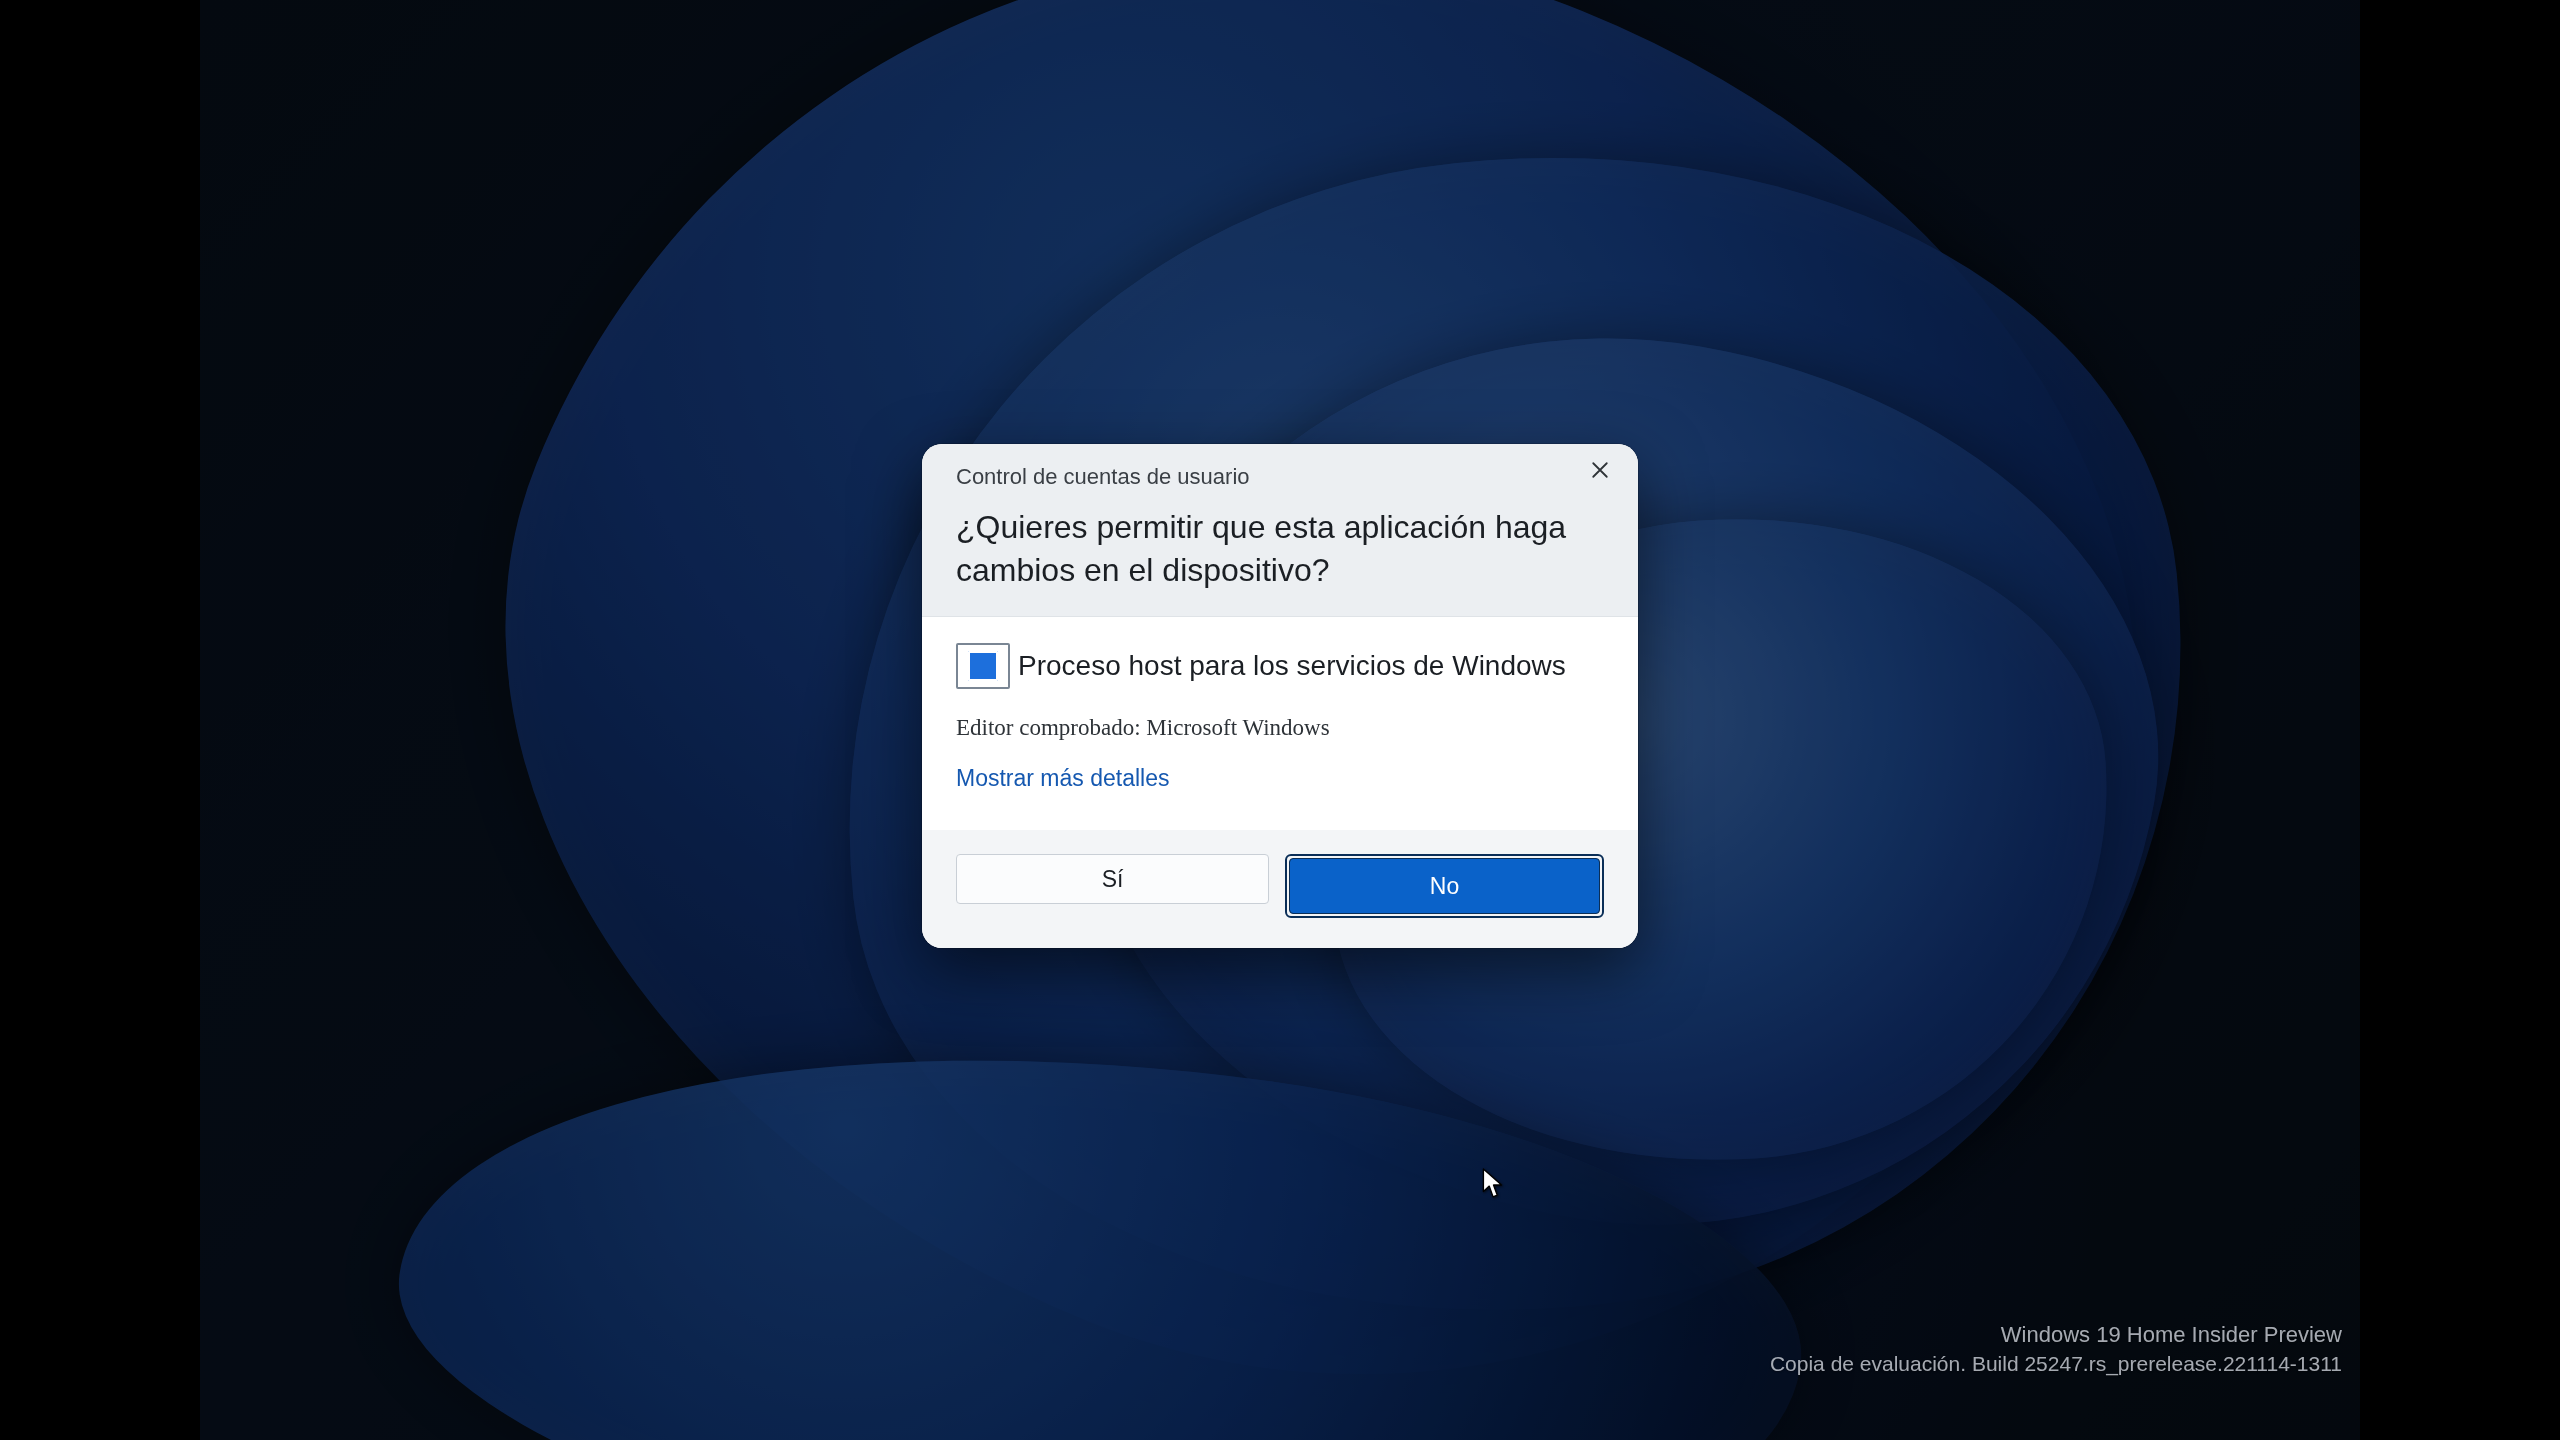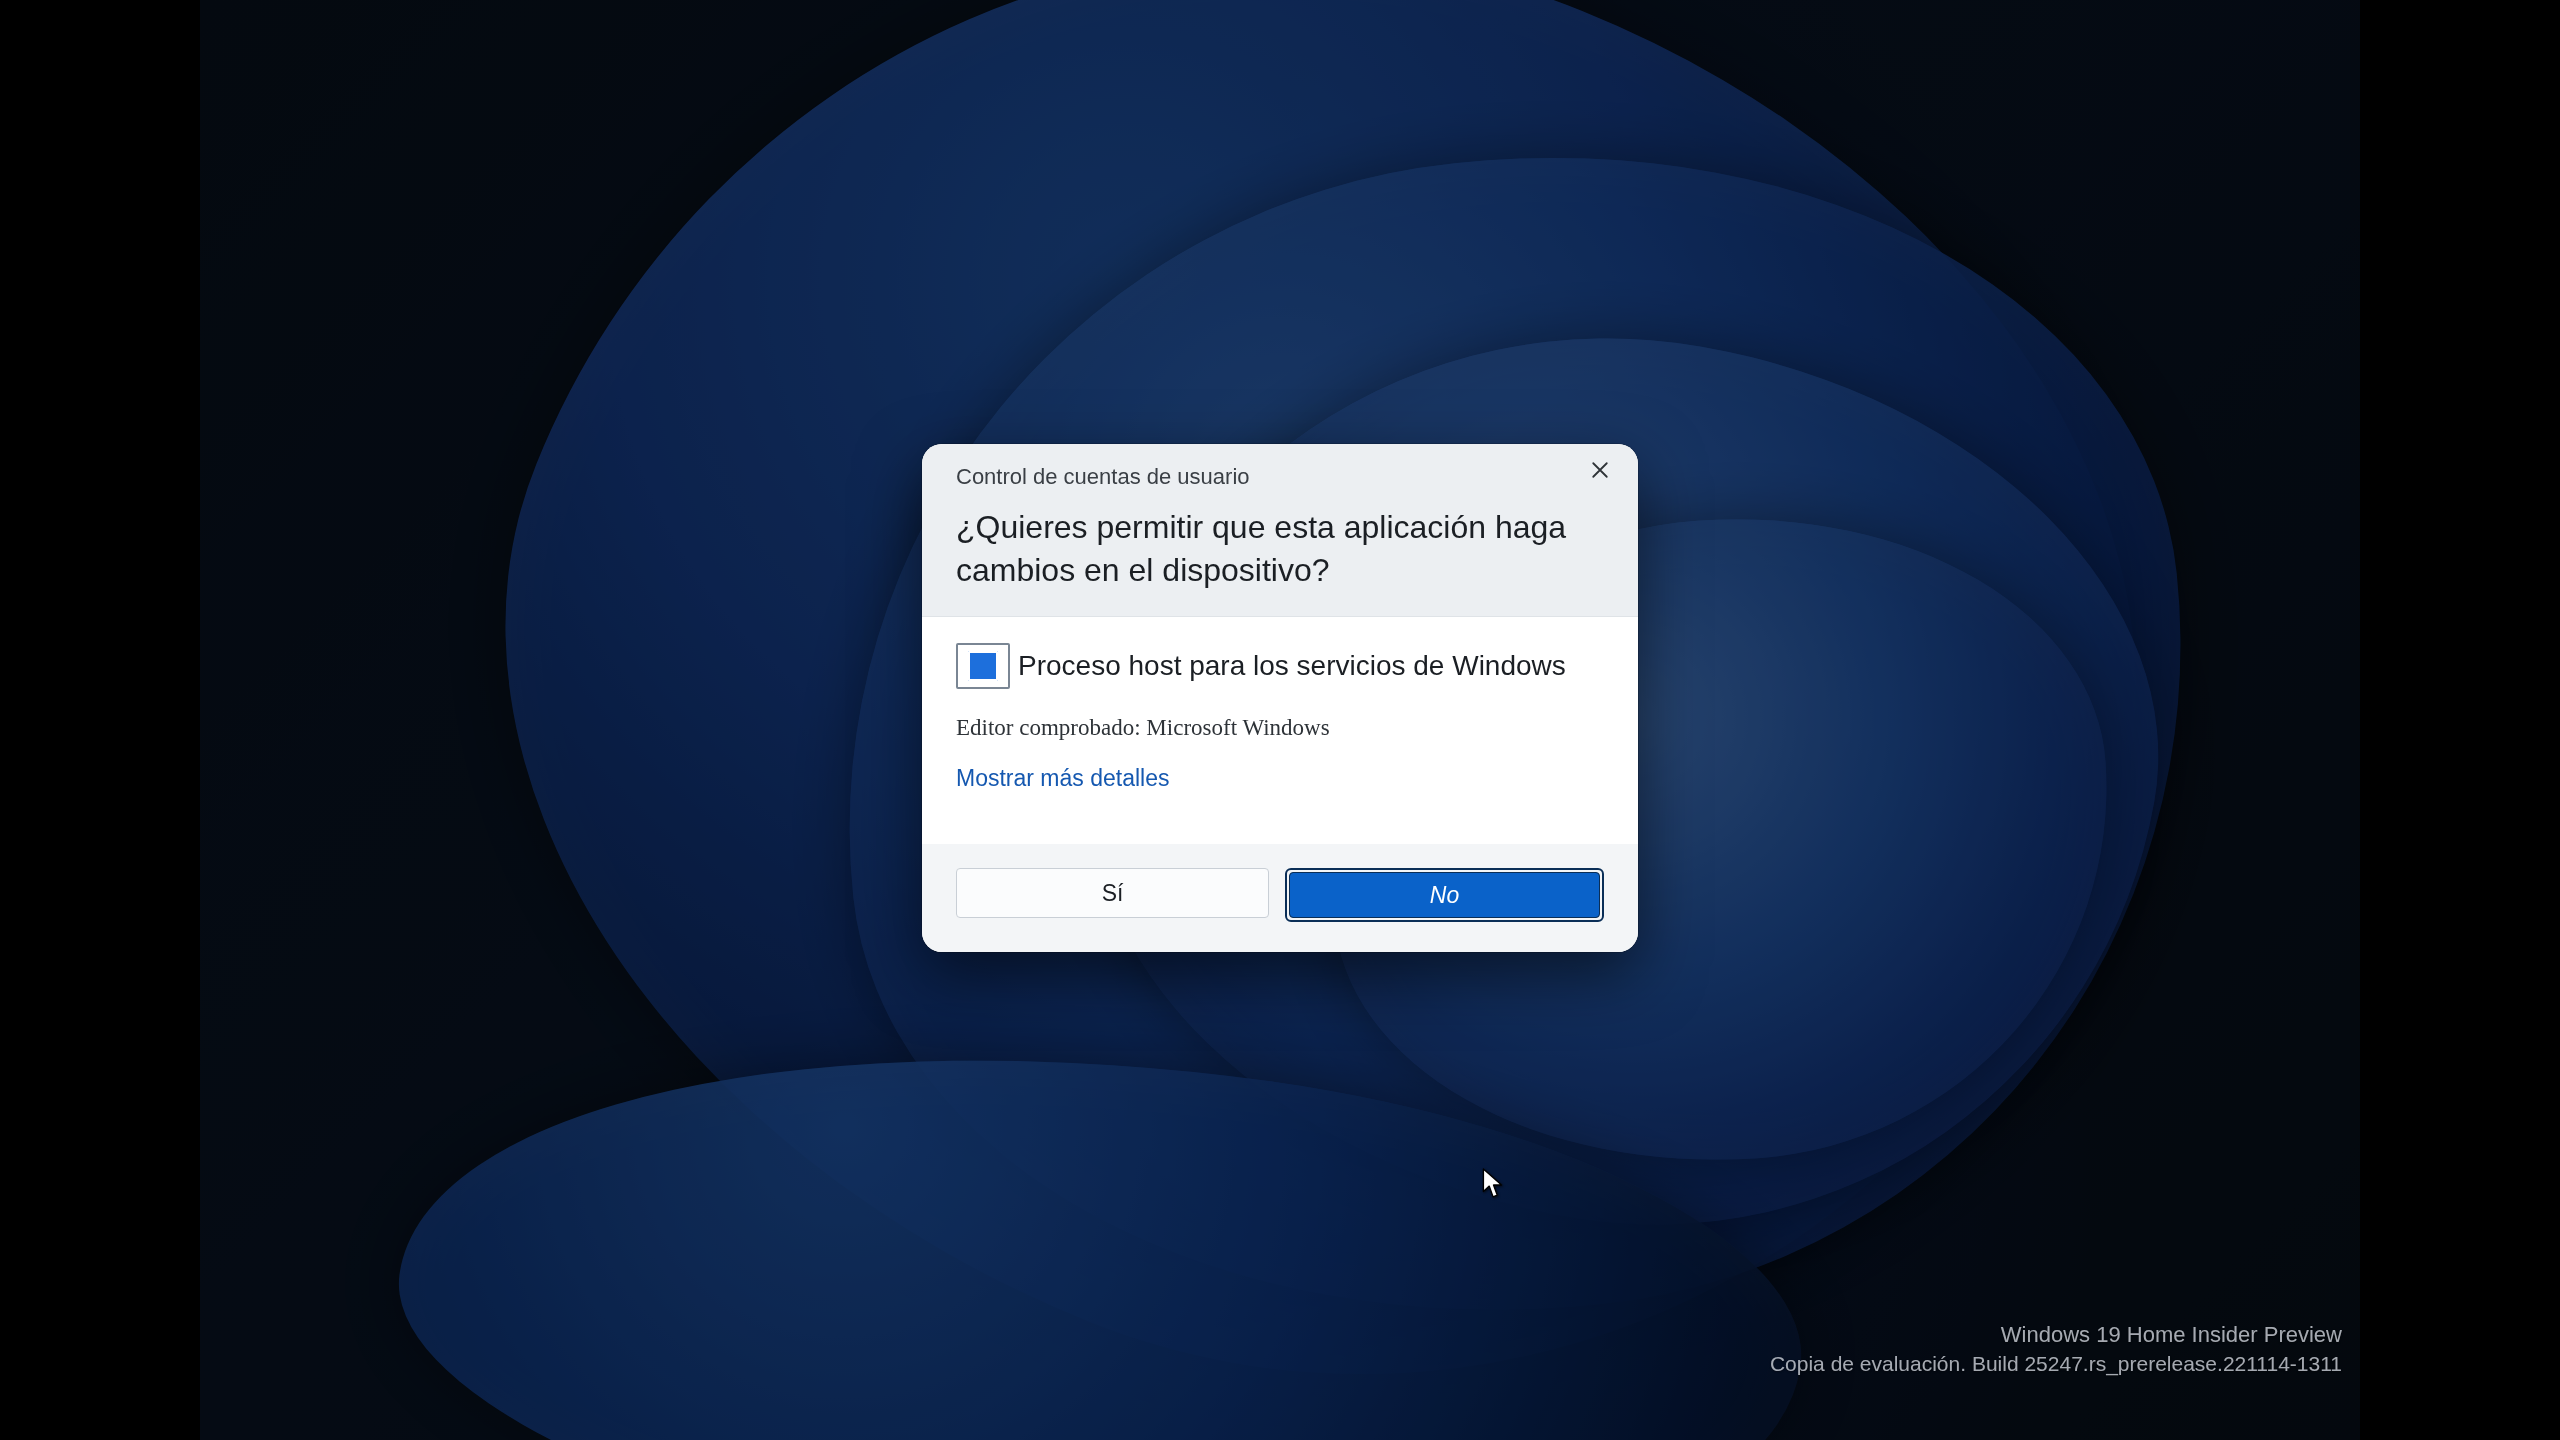--- a/index.html
+++ b/index.html
@@ -100,37 +100,37 @@
 
   .uac-body { background: #ffffff; padding: 26px 34px 22px 34px; }
   .app-row { display: flex; align-items: center; gap: 8px; margin-bottom: 26px; }
   .app-icon {
     width: 54px; height: 46px; border: 2px solid #7a8694; border-radius: 2px;
     display: flex; align-items: center; justify-content: center; background: #ffffff;
   }
   .app-icon .inner { width: 30px; height: 30px; background: #1d6fdc; border-radius: 1px; box-shadow: 0 0 0 2px #ffffff inset; }
   .app-name { font-size: 28px; color: #1b1f24; }
   .publisher { font-size: 23px; color: #2e3338; margin-bottom: 24px; font-family: Liberation Serif, serif; }
-  .show-more { font-size: 23px; color: #1558b0; cursor: pointer; display: inline-block; margin-bottom: 30px; text-align: right; }
+  .show-more { font-size: 23px; color: #1558b0; cursor: pointer; display: inline-block; margin-bottom: 16px; text-align: right; }
 
   .uac-footer { background: #f3f5f7; padding: 24px 34px 30px 34px; display: flex; gap: 16px; }
   .btn {
     flex: 1 1 0; height: 50px; border-radius: 4px; font-size: 23px;
     display: flex; align-items: center; justify-content: center; cursor: pointer;
   }
   .btn-yes {
     background: #fbfcfd; color: #1b1f24; border: 1px solid #c9cfd6;
   }
   .btn-no {
     background: #0a62c9; color: #ffffff; border: 1px solid #0a2e57;
     box-shadow: inset 0 0 0 3px #0a62c9, 0 0 0 2px #0a2e57 inset;
     outline: 2px solid #0a2e57; outline-offset: -1px;
   }
   .btn-no-wrap { border: 2px solid #0a2e57; border-radius: 6px; padding: 2px; flex: 1 1 0; }
-  .btn-no-wrap .btn-no { width: 100%; height: 46px; outline: none; font-style: italic; }
+  .btn-no-wrap .btn-no { width: 100%; height: 56px; outline: none; }
 
   
   .cursor {
     position: absolute;
     width: 22px; height: 32px;
     pointer-events: none;
     filter: drop-shadow(1px 1px 1px rgba(0,0,0,0.6));
   }
   .cursor svg { width: 100%; height: 100%; }
 </style>

